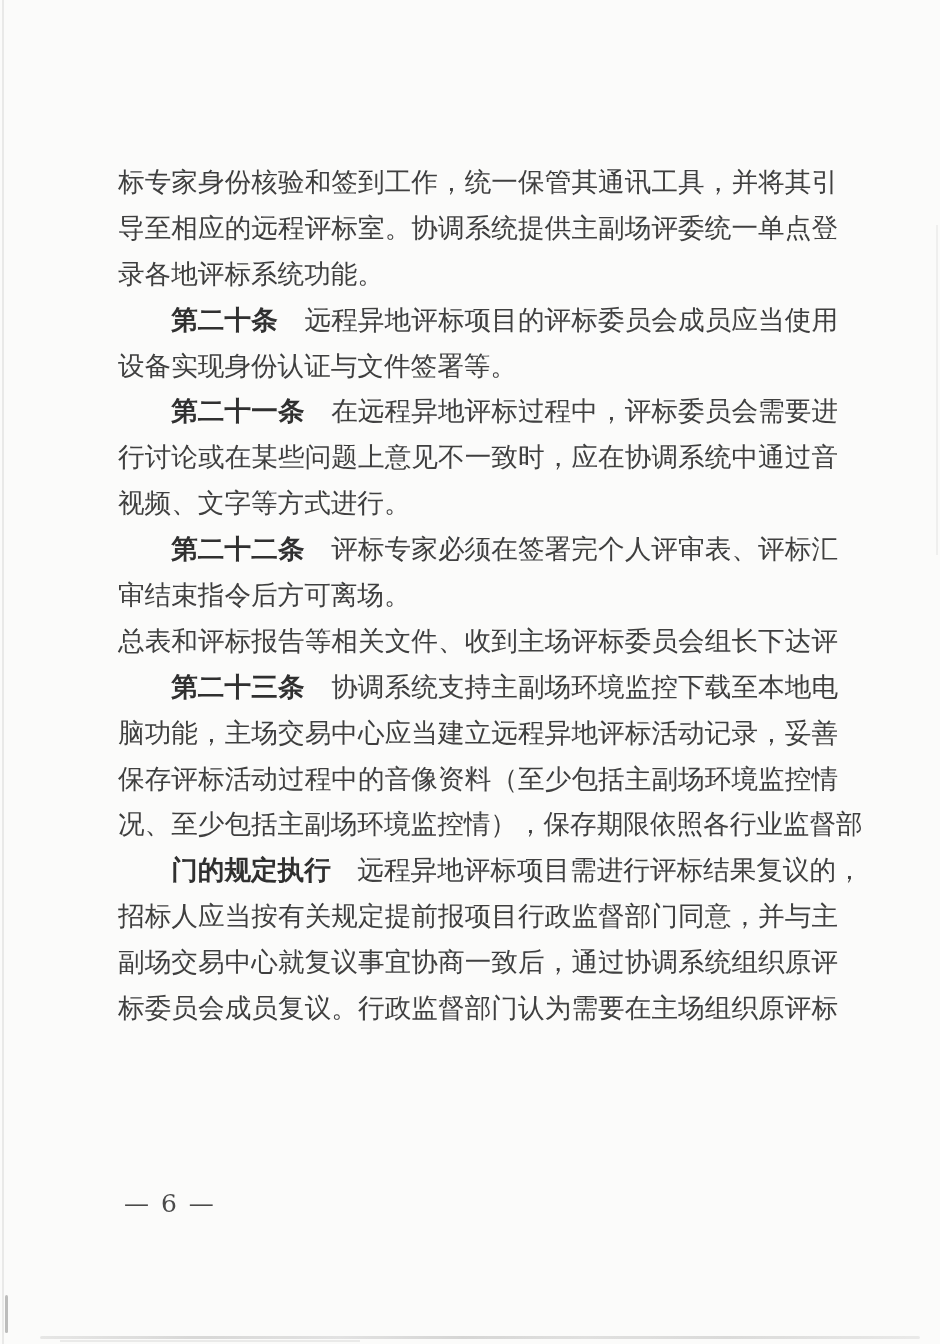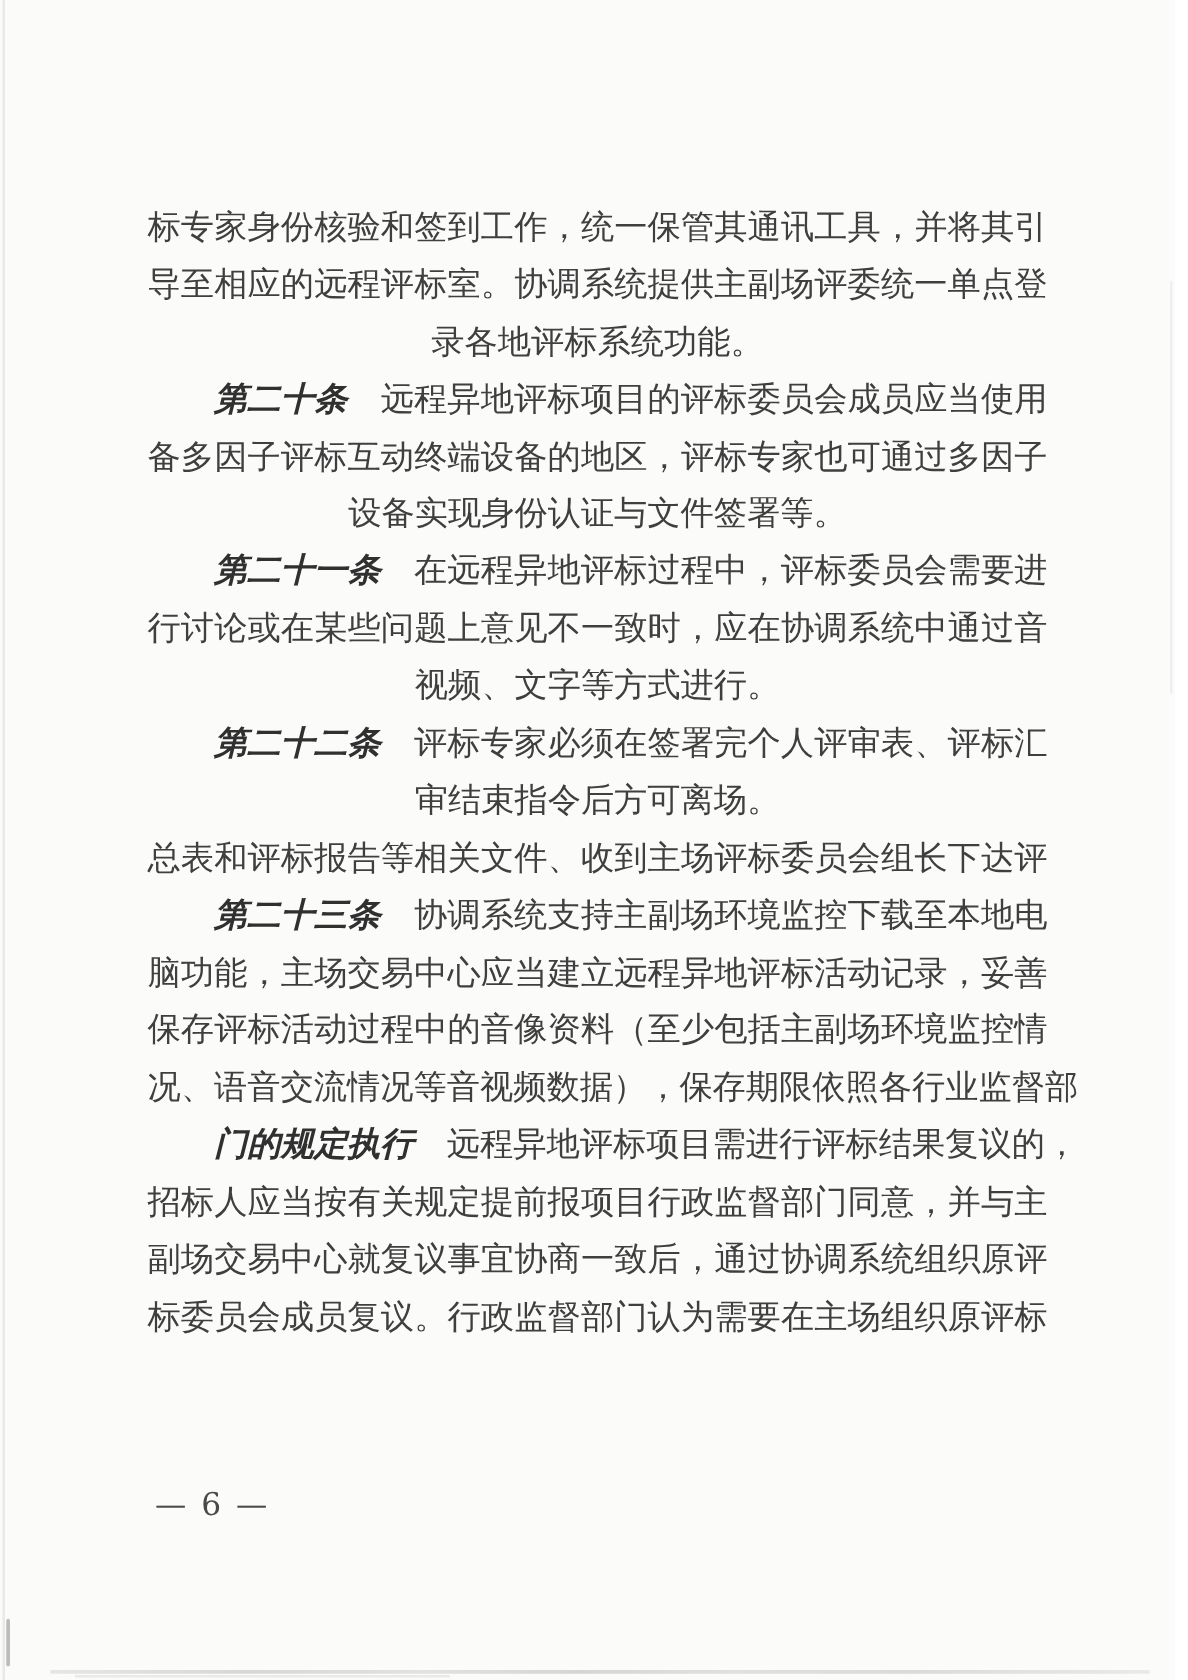--- a/index.html
+++ b/index.html
@@ -19,32 +19,31 @@
   .doc {
     position: absolute;
     left: 118px; top: 159px; width: 720px;
     color: var(--text, #3f3f3f);
   }
   .line {
     height: 45.9px;
     line-height: 45.9px;
     font-size: 26.6px;
     white-space: nowrap;
-    text-align: center;
+    text-align: left;
   }
   .line.full {
     text-align: justify;
     text-align-last: justify;
   }
   .line.indent { text-indent: 2em; }
   .lead {
     font-weight: 700;
     color: var(--lead, #303030);
     margin-right: 1em;
-    font-style: italic;
   }
   
   .pageno {
     position: absolute;
     left: 124px; top: 1186px;
     height: 36px; line-height: 36px;
     font-size: 25px;
     letter-spacing: 2px;
     color: var(--pagenum, #4a4a4a);
   }
@@ -89,32 +88,31 @@
 <div class="page">
   <div class="edge-left"></div>
   <div class="edge-left-mark"></div>
   <div class="edge-right-streak"></div>
 
   <div class="doc">
       <div class="line full">标专家身份核验和签到工作，统一保管其通讯工具，并将其引</div>
       <div class="line full">导至相应的远程评标室。协调系统提供主副场评委统一单点登</div>
       <div class="line">录各地评标系统功能。</div>
       <div class="line full indent"><span class="lead">第二十条</span>远程异地评标项目的评标委员会成员应当使用</div>
-      <div class="line full">备多因子评标互动终端设备的地区，评标专家也可通过多因子</div>
       <div class="line">设备实现身份认证与文件签署等。</div>
       <div class="line full indent"><span class="lead">第二十一条</span>在远程异地评标过程中，评标委员会需要进</div>
       <div class="line full">行讨论或在某些问题上意见不一致时，应在协调系统中通过音</div>
       <div class="line">视频、文字等方式进行。</div>
       <div class="line full indent"><span class="lead">第二十二条</span>评标专家必须在签署完个人评审表、评标汇</div>
       <div class="line">审结束指令后方可离场。</div>
       <div class="line full">总表和评标报告等相关文件、收到主场评标委员会组长下达评</div>
       <div class="line full indent"><span class="lead">第二十三条</span>协调系统支持主副场环境监控下载至本地电</div>
       <div class="line full">脑功能，主场交易中心应当建立远程异地评标活动记录，妥善</div>
       <div class="line full">保存评标活动过程中的音像资料（至少包括主副场环境监控情</div>
-      <div class="line full">况、语音交流情况等音视频数据），保存期限依照各行业监督部</div>
+      <div class="line full">况、至少包括主副场环境监控情），保存期限依照各行业监督部</div>
       <div class="line full indent"><span class="lead">门的规定执行</span>远程异地评标项目需进行评标结果复议的，</div>
       <div class="line full">招标人应当按有关规定提前报项目行政监督部门同意，并与主</div>
       <div class="line full">副场交易中心就复议事宜协商一致后，通过协调系统组织原评</div>
       <div class="line full">标委员会成员复议。行政监督部门认为需要在主场组织原评标</div>
     </div>
 
   <div class="pageno">— 6 —</div>
 
   <div class="edge-bottom"></div>
   <div class="edge-bottom-2"></div>

